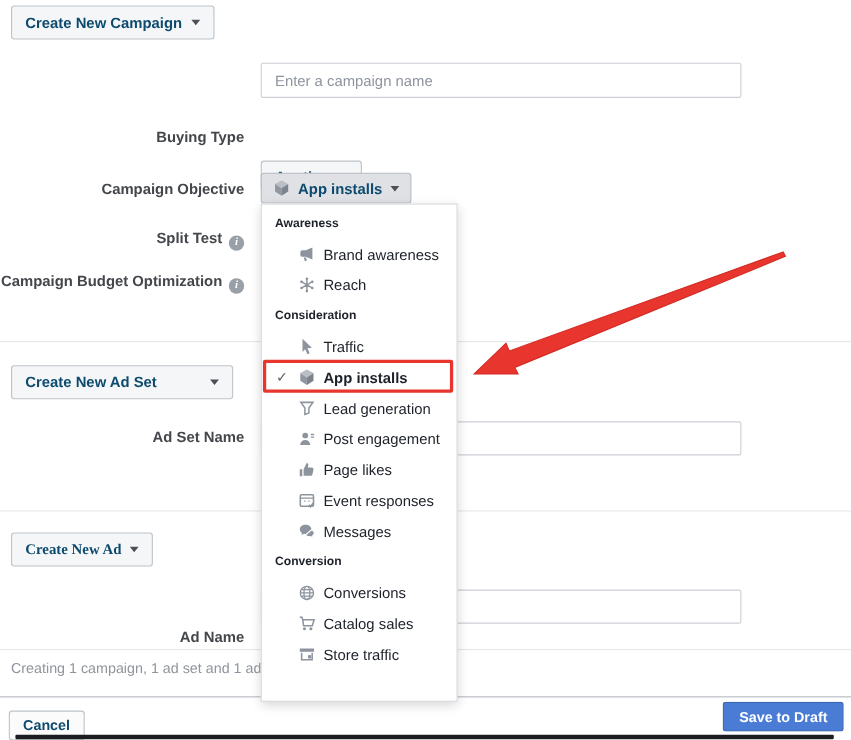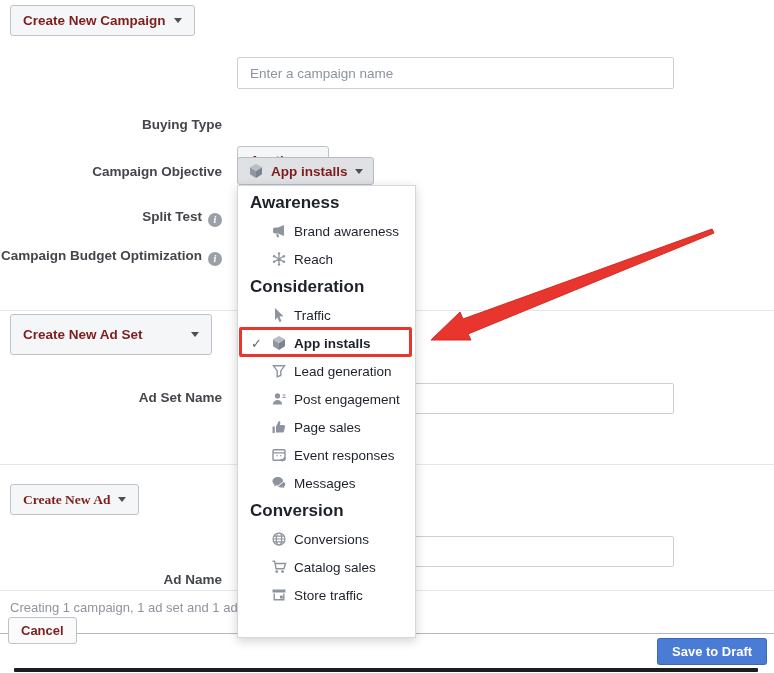--- a/index.html
+++ b/index.html
@@ -4,21 +4,21 @@
 <style>
   * { margin:0; padding:0; box-sizing:border-box; }
   html,body { background:#fff; }
   body { font-family:"Liberation Sans","DejaVu Sans",sans-serif; color:#1d2129; }
   #page { position:relative; width:774px; height:673px; background:#fff; overflow:hidden; }
 
   
   .gbtn {
     position:absolute; display:inline-flex; align-items:center; gap:8px;
     background:#f5f6f7; border:1px solid #bec3c9; border-radius:3px;
-    font-weight:bold; font-size:13.5px; color:#7f1d1d; padding:0 12px; cursor:pointer;
+    font-weight:bold; font-size:13.5px; color:#0c4a6e; padding:0 12px; cursor:pointer;
   }
   .caret { width:0; height:0; border-left:4.5px solid transparent; border-right:4.5px solid transparent; border-top:5.5px solid #4b4f56; display:inline-block; }
   .flabel {
     position:absolute; left:0; width:222px; text-align:right;
     font-size:13.5px; font-weight:bold; color:#43464b; line-height:16px;
   }
   .tinput {
     position:absolute; left:237px; width:437px; height:32px;
     border:1px solid #ccd0d5; border-radius:2px; background:#fff;
     font-size:13.5px; color:#7f1d1d; padding:0 12px; outline:none;
@@ -37,32 +37,32 @@
 
   
   #objective-btn { background:#dfe1e5; border-color:#b7bcc2; height:28px; padding:0 10px; gap:7px; }
 
   
   #objective-menu {
     position:absolute; left:237px; top:185px; width:179px; height:453px;
     background:#fff; border:1px solid #d4d7db; box-shadow:0 3px 10px rgba(0,0,0,.18);
     z-index:5; padding-top:3px;
   }
-  .menu-header { height:28px; display:flex; align-items:center; padding-left:12px; font-weight:bold; font-size:17px; color:#1d2129; }
+  .menu-header { height:28px; display:flex; align-items:center; padding-left:12px; font-weight:bold; font-size:11px; color:#1d2129; }
   .menu-item { height:28px; display:flex; align-items:center; font-size:13.5px; color:#1d2129; cursor:pointer; position:relative; }
   .menu-item .check { width:20px; padding-left:13px; flex:0 0 33px; color:#606770; font-weight:bold; font-size:13px; }
   .menu-item .mi-label { margin-left:7px; }
   .menu-item.selected .mi-label { font-weight:bold; }
 
   
   #red-box { position:absolute; left:239px; top:327px; width:173px; height:30px; border:3px solid #e8352e; border-radius:2px; z-index:12; pointer-events:none; }
   #arrow-svg { position:absolute; left:0; top:0; z-index:13; pointer-events:none; }
 
   
-  #cancel-btn { left:8px; top:617px; height:27px; font-size:13px; background:#fbfbfc; }
+  #cancel-btn { left:8px; top:646px; height:27px; font-size:13px; background:#fbfbfc; }
   #save-btn {
     position:absolute; left:657px; top:638px; height:27px; padding:0 14px;
     display:inline-flex; align-items:center; border:1px solid rgba(0,0,0,.15); border-radius:3px;
     color:#ffffff; font-weight:bold; font-size:13px; cursor:pointer;
   }
   #footnote { position:absolute; left:10px; top:600px; font-size:13px; color:#90949c; }
   #bottom-bar { position:absolute; left:14px; right:16px; bottom:1px; height:4px; background:#1b1d21; border-radius:1px; }
 </style>
 </head>
 <body>
@@ -100,21 +100,21 @@
   </div>
   <div class="flabel" style="top:248px;">
     <span>Campaign Budget Optimization</span><span class="info-icon">i</span>
   </div>
 
   <div class="divider" style="top:310px;"></div>
   <div class="divider" style="top:464px;"></div>
   <div class="divider" style="top:590px;"></div>
   <div class="divider" style="top:633px; background:#b4b8be;"></div>
 
-  <button class="gbtn" style="left:10px; top:314px; height:41px;gap:48px;">
+  <button class="gbtn" style="left:10px; top:332px; height:31px;gap:48px;">
     <span>Create New Ad Set</span>
     <span class="caret"></span>
   </button>
   <div class="flabel" style="top:390px;">Ad Set Name</div>
   <input class="tinput" style="top: 383px; height: 31px;">
 
   <button class="gbtn" style="left:10px; top:484px; height:31px;font-family:Liberation Serif, serif;">
     <span>Create New Ad</span>
     <span class="caret"></span>
   </button>
@@ -205,21 +205,21 @@
         <span class="mi-label">Post engagement</span>
       </div>
       <div class="menu-item">
         <span class="check"></span>
         <span class="icon-slot">
           <svg viewBox="0 0 16 16" xmlns="http://www.w3.org/2000/svg">
             <path fill="#8d949e" d="M1.5 7.5h2.3V14H1.5z"></path>
             <path fill="#8d949e" d="M5 13.6V7.6L7.8 2c1 .1 1.7.9 1.5 1.9L8.8 6h3.7c1 0 1.7.9 1.5 1.9l-1 4.4c-.2.8-.9 1.3-1.7 1.3z"></path>
           </svg>
         </span>
-        <span class="mi-label">Page sales</span>
+        <span class="mi-label">Page likes</span>
       </div>
       <div class="menu-item">
         <span class="check"></span>
         <span class="icon-slot">
           <svg viewBox="0 0 16 16" xmlns="http://www.w3.org/2000/svg">
             <rect x="2" y="2.8" width="12" height="10.4" rx="1" fill="none" stroke="#8d949e" stroke-width="1.4"></rect>
             <path stroke="#8d949e" stroke-width="1.2" d="M2 5.8h12M5.5 8.6h1.2M9.2 8.6h1.2" fill="none"></path>
             <path stroke="#8d949e" stroke-width="1.6" fill="none" d="M9.8 12l1.4 1.6 3-3.4"></path>
           </svg>
         </span>

